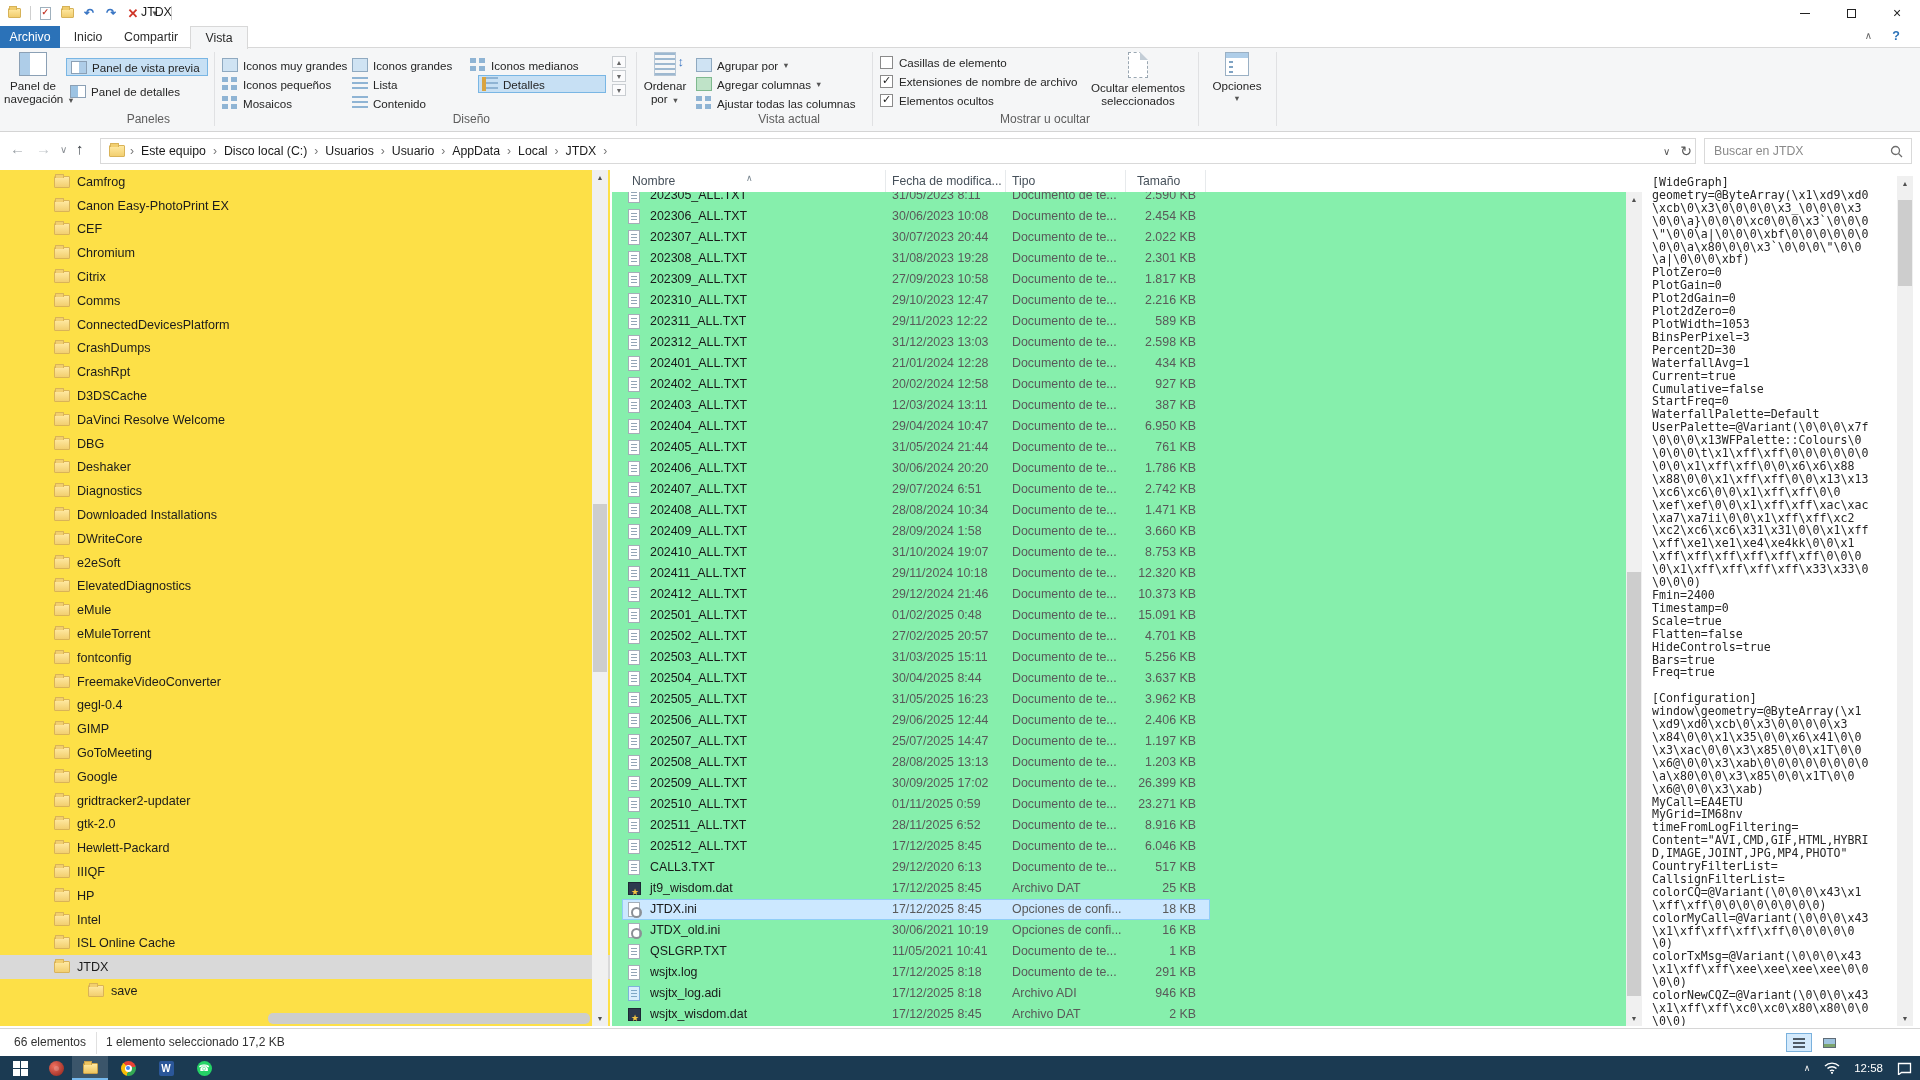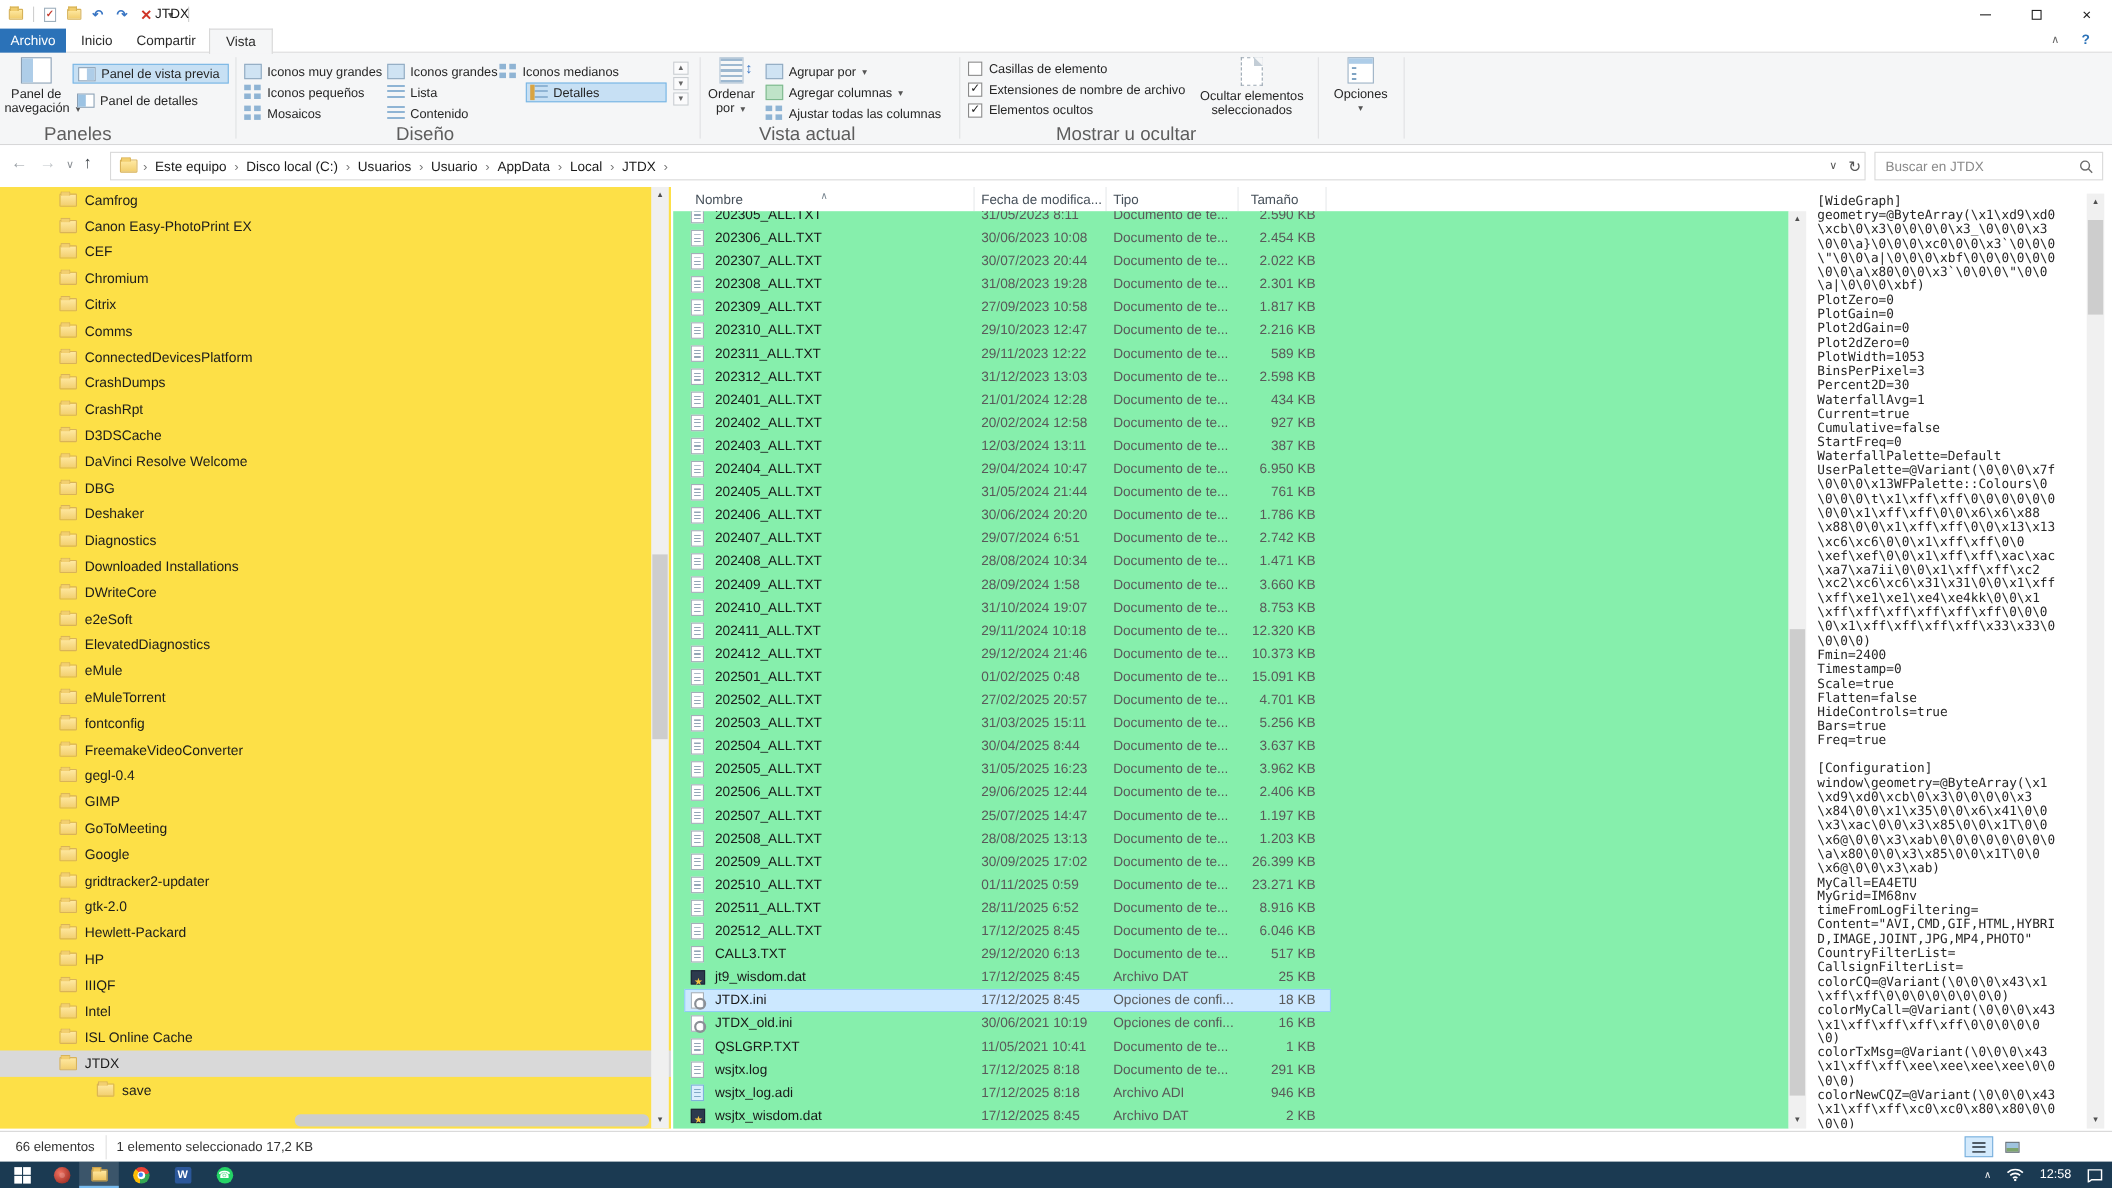--- a/index.html
+++ b/index.html
@@ -26,21 +26,21 @@
 
 #tabrow{position:absolute;left:0;top:26px;width:1920px;height:22px;background:#fff;border-bottom:1px solid #d8d8d8}
 .rtab{position:absolute;top:0;height:22px;display:flex;align-items:center;justify-content:center;font-size:12.3px;color:#2b2b2b}
 .rtab-file{background:#2b72b8;color:#fff}
 .rtab-active{background:#f5f6f7;border:1px solid #d8d8d8;border-bottom:none;height:23px;z-index:2}
 #ribbon-collapse{position:absolute;right:48px;top:4px;color:#666;font-size:10px}
 #ribbon-help{position:absolute;right:20px;top:3px;color:#2b72b8;font-weight:bold;font-size:12.5px}
 
 #ribbon{position:absolute;left:0;top:48px;width:1920px;height:84px;background:#f5f6f7;border-bottom:1px solid #d4d4d4}
 .rgsep{position:absolute;top:4px;height:74px;width:1px;background:#e0e1e3}
-.rglabel{position:absolute;top:64px;height:16px;font-size:17px;color:#5d5d5d;text-align:left}
+.rglabel{position:absolute;top:64px;height:16px;font-size:12px;color:#5d5d5d;text-align:right}
 .bigbtn{position:absolute;top:4px;text-align:center;font-size:11.6px;color:#252525;line-height:13px}
 .bigbtn .bicon{margin:0 auto 3px}
 .smallitem{position:absolute;height:18px;display:flex;align-items:center;font-size:11.6px;color:#252525}
 .smallitem .sic{margin-right:5px}
 .sel-blue{background:#c7e0f4;border:1px solid #79b6e4}
 .drop{font-size:7.5px;color:#555;margin-left:4px}
 
 .sic{width:16px;height:14px;flex:0 0 auto}
 .ic-pane{width:16px;height:13px;border:1px solid #8ba0b5;background:#fff;position:relative}
 .ic-pane::before{content:"";position:absolute;right:0;top:0;width:7px;height:100%;background:#aecde8}
@@ -229,21 +229,21 @@
       <span>Iconos grandes</span>
     </div>
   <div class="smallitem" style="left:352px;top:27px">
       <span class="sic ic-lines"></span>
       <span>Lista</span>
     </div>
   <div class="smallitem" style="left:352px;top:46px">
       <span class="sic ic-lines"></span>
       <span>Contenido</span>
     </div>
-  <div class="smallitem" style="left:454px;top:8px">
+  <div class="smallitem" style="left:470px;top:8px">
       <span class="sic ic-grid"></span>
       <span>Iconos medianos</span>
     </div>
   <div class="smallitem sel-blue" style="left:478px;top:27px;width:128px;padding:0 3px">
       <span class="sic ic-det"></span>
       <span>Detalles</span>
     </div>
   <div class="gal-arrows" style="left:612px;top:8px">
     <span>▲</span>
     <span>▼</span>
@@ -453,25 +453,25 @@
       <div class="titem">
         <span class="fold"></span>
         <span class="tlabel">gtk-2.0</span>
       </div>
       <div class="titem">
         <span class="fold"></span>
         <span class="tlabel">Hewlett-Packard</span>
       </div>
       <div class="titem">
         <span class="fold"></span>
+        <span class="tlabel">IIIQF</span>
+      </div>
+      <div class="titem">
+        <span class="fold"></span>
         <span class="tlabel">HP</span>
-      </div>
-      <div class="titem">
-        <span class="fold"></span>
-        <span class="tlabel">IIIQF</span>
       </div>
       <div class="titem">
         <span class="fold"></span>
         <span class="tlabel">Intel</span>
       </div>
       <div class="titem">
         <span class="fold"></span>
         <span class="tlabel">ISL Online Cache</span>
       </div>
       <div class="titem tsel">

